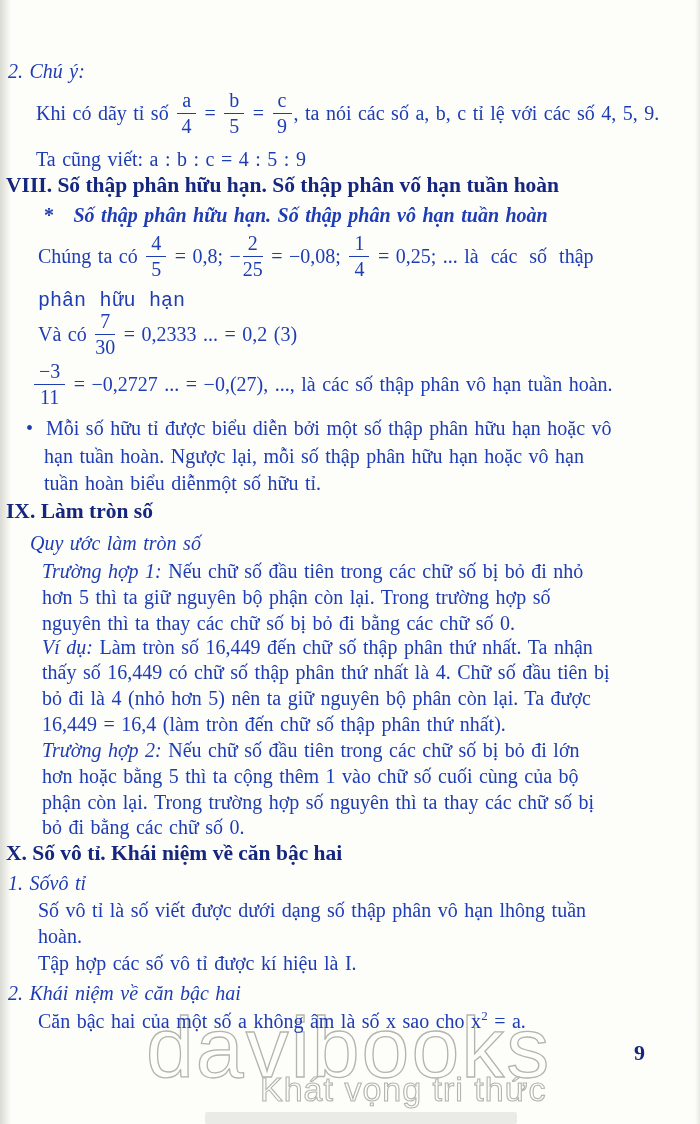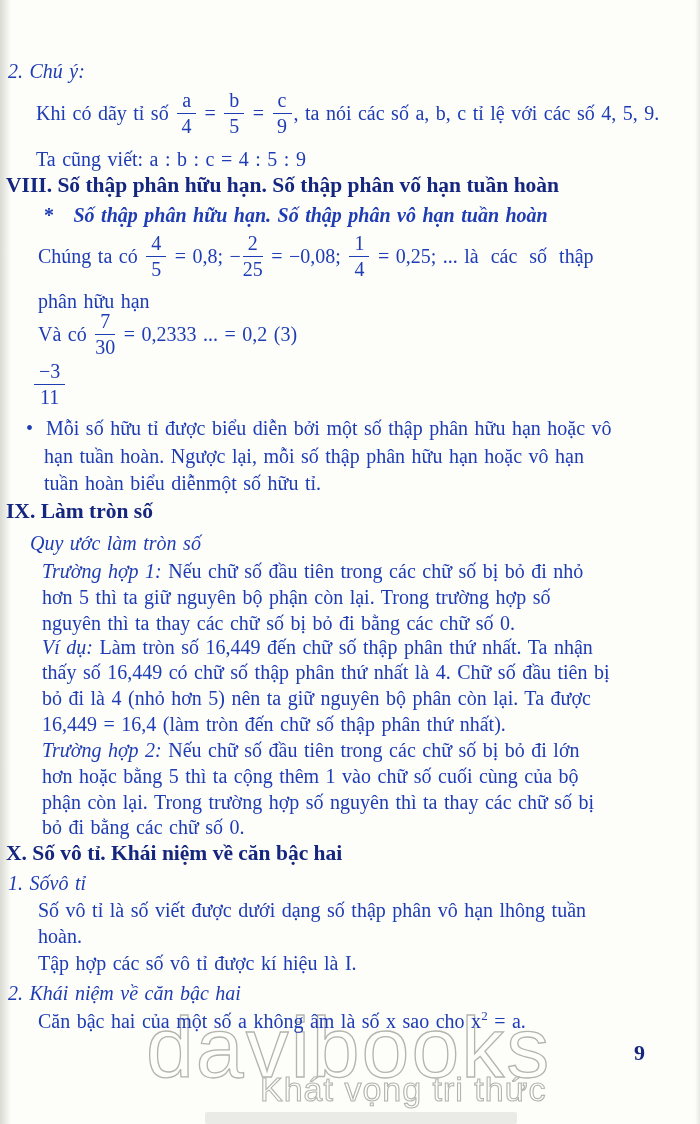--- a/index.html
+++ b/index.html
@@ -74,23 +74,23 @@
   <div class="wm wm-brand">davibooks</div>
   <div class="wm wm-tagline">Khát vọng tri thức</div>
 
   <div id="content-host">
       <div class="line" style="top: 58px; left: 8px;"><span class="it">2. Chú ý:</span></div>
       <div class="line fr" style="top: 86px; left: 36px; height: 54px;"><span>Khi có dãy tỉ số </span><span class="frac"><span class="num">a</span><span class="den">4</span></span><span> = </span><span class="frac"><span class="num">b</span><span class="den">5</span></span><span> = </span><span class="frac"><span class="num">c</span><span class="den">9</span></span><span>, ta nói các số a, b, c tỉ lệ với các số 4, 5, 9.</span></div>
       <div class="line" style="top: 146px; left: 36px;"><span>Ta cũng viết: a : b : c = 4 : 5 : 9</span></div>
       <div class="line hd" style="top: 172px; left: 6px;"><span class="bd">VIII. Số thập phân hữu hạn. Số thập phân vố hạn tuần hoàn</span></div>
       <div class="line" style="top: 202px; left: 44px;"><span class="bd">*   </span><span class="bd it">Số thập phân hữu hạn. Số thập phân vô hạn tuần hoàn</span></div>
       <div class="line fr" style="top: 226px; left: 38px; height: 60px;"><span>Chúng ta có </span><span class="frac"><span class="num">4</span><span class="den">5</span></span><span> = 0,8; −</span><span class="frac"><span class="num">2</span><span class="den">25</span></span><span> = −0,08; </span><span class="frac"><span class="num">1</span><span class="den">4</span></span><span> = 0,25; ... </span><span style="word-spacing: 7px;">là các số thập</span></div>
-      <div class="line" style="top: 288px; left: 38px;"><span>phân hữu hạn</span></div>
+      <div class="line" style="top: 288px; left: 38px; font-family: Liberation Mono, monospace;"><span>phân hữu hạn</span></div>
       <div class="line fr" style="top: 308px; left: 38px; height: 52px; align-items: center;"><span>Và có </span><span class="frac"><span class="num">7</span><span class="den">30</span></span><span> = 0,2333 ... = 0,2 (3)</span></div>
-      <div class="line fr" style="top: 358px; left: 32px; height: 52px;"><span class="frac"><span class="num">−3</span><span class="den">11</span></span></div>
+      <div class="line fr" style="top: 358px; left: 32px; height: 52px;"><span class="frac"><span class="num">−3</span><span class="den">11</span></span><span> = −0,2727 ... = −0,(27), ..., là các số thập phân vô hạn tuần hoàn.</span></div>
       <div class="line" style="top: 415px; left: 26px;"><span>•  </span><span>Mỗi số hữu tỉ được biểu diễn bởi một số thập phân hữu hạn hoặc vô</span></div>
       <div class="line" style="top: 443px; left: 44px;"><span>hạn tuần hoàn. Ngược lại, mỗi số thập phân hữu hạn hoặc vô hạn</span></div>
       <div class="line" style="top: 470px; left: 44px;"><span>tuần hoàn biểu diễnmột số hữu tỉ.</span></div>
       <div class="line hd" style="top: 498px; left: 6px;"><span class="bd">IX. Làm tròn số</span></div>
       <div class="line" style="top: 530px; left: 30px;"><span class="it">Quy ước làm tròn số</span></div>
       <div class="line" style="top: 558px; left: 42px;"><span class="it">Trường hợp 1:</span><span> Nếu chữ số đầu tiên trong các chữ số bị bỏ đi nhỏ</span></div>
       <div class="line" style="top: 584px; left: 42px;"><span>hơn 5 thì ta giữ nguyên bộ phận còn lại. Trong trường hợp số</span></div>
       <div class="line" style="top: 610px; left: 42px;"><span>nguyên thì ta thay các chữ số bị bỏ đi bằng các chữ số 0.</span></div>
       <div class="line" style="top: 634px; left: 42px;"><span class="it">Ví dụ:</span><span> Làm tròn số 16,449 đến chữ số thập phân thứ nhất. Ta nhận</span></div>
       <div class="line" style="top: 659px; left: 42px;"><span>thấy số 16,449 có chữ số thập phân thứ nhất là 4. Chữ số đầu tiên bị</span></div>

